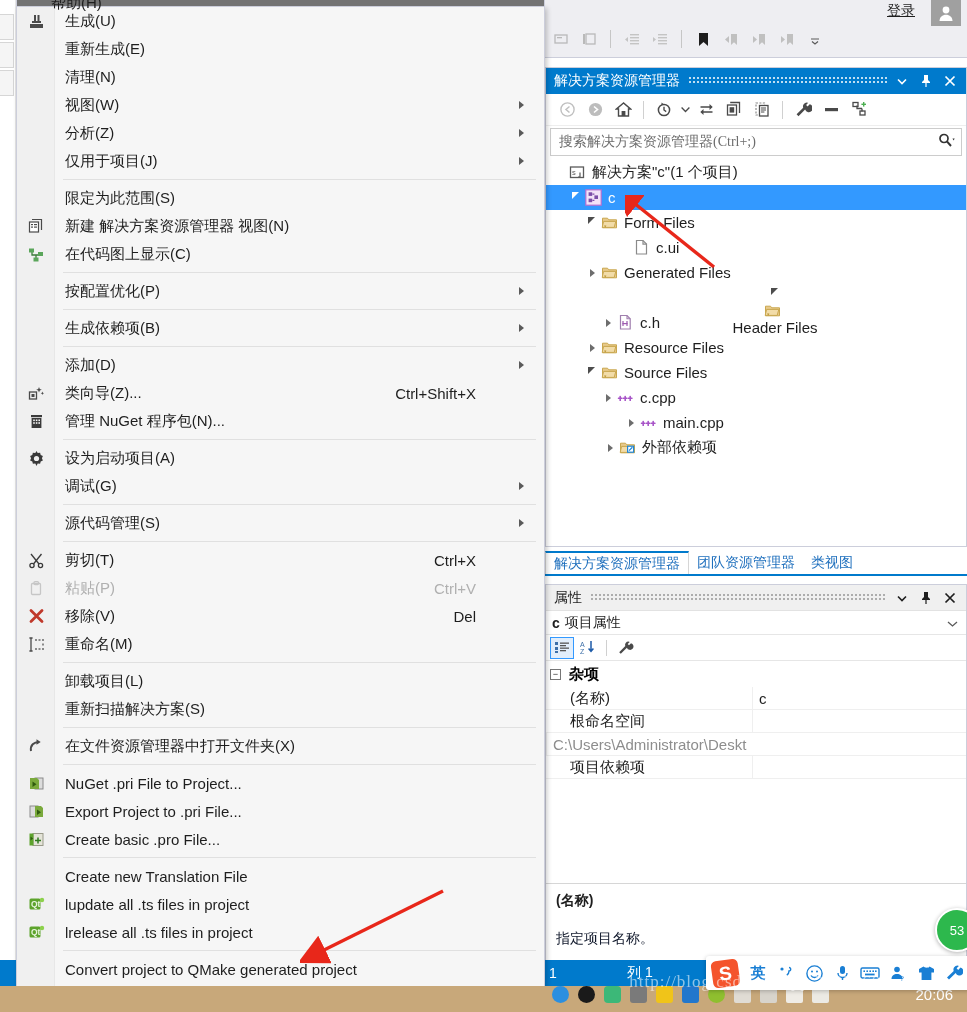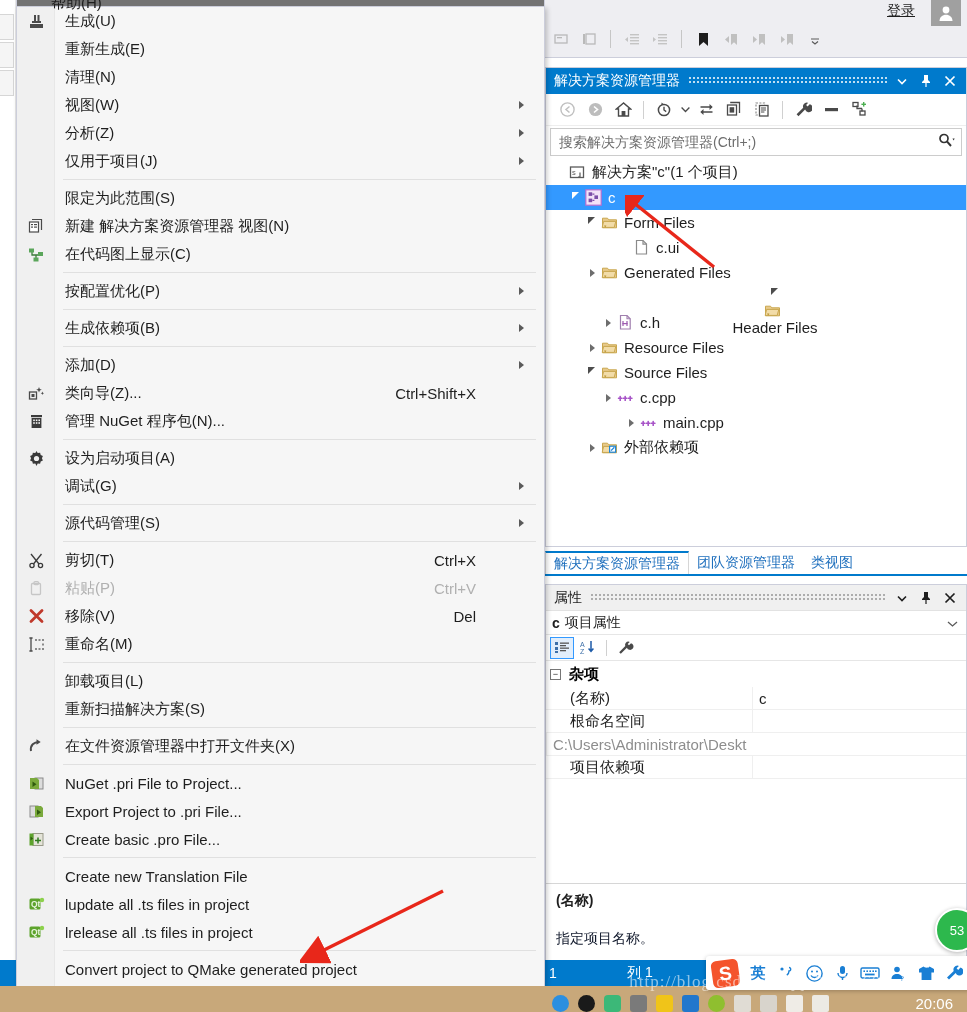--- a/index.html
+++ b/index.html
@@ -98,21 +98,21 @@
   .se-toolbar { height:32px; display:flex; align-items:center; padding-left:8px; gap:2px; border-bottom:1px solid #eeeeee;}
   .se-ico { width:26px; height:26px; display:flex; align-items:center; justify-content:center; cursor:pointer; }
   .se-sep { width:1px; height:18px; background:#d0d0d0; margin:0 5px; }
 
   .se-search {
     height:28px; margin:2px 4px 2px 4px; border:1px solid #cccccc; background:#ffffff;
     display:flex; align-items:center; padding:0 6px;
   }
   .se-search input {
     border:none; outline:none; flex:1; font-size:14px; color:#6d6d6d;
-    font-family:Liberation Sans, sans-serif; background:transparent;
+    font-family:Liberation Serif, serif; background:transparent;
   }
   .se-search input::placeholder { color:#6d6d6d; }
 
   .tree { padding-top:2px; font-size:15px; color:#1e1e1e; }
   .tnode { display:flex; align-items:center; height:25px; padding-left:6px; white-space:nowrap; cursor:default; }
   .tnode.selected { background:#3399ff; color:#ffffff; }
   .tw { width:16px; height:16px; display:flex; align-items:center; justify-content:center; flex:0 0 16px; }
   .tri-closed { width:0;height:0;border-left:5px solid transparent;border-top:4px solid transparent;border-bottom:4px solid transparent; border-left-color:#6d6d6d; }
   .tri-open { width:0;height:0; border-top:7px solid #4d4d4d; border-right:7px solid transparent; transform: translate(-1px,-2px) }
   .ticon { width:18px; height:18px; margin-right:6px; display:flex; align-items:center; justify-content:center; flex:0 0 18px; }
@@ -170,21 +170,21 @@
   .green-ball {
     position:absolute; right:-8px; bottom:38px; width:44px;height:44px;border-radius:50%;
     background:#2db84d; border:2px solid #fff; color:#fff; font-size:13px;
     display:flex; align-items:center; justify-content:center; z-index:61;
     box-shadow:0 1px 4px rgba(0,0,0,.3);
   }
 
   
   .taskbar {
     position:absolute; left:0; bottom:0; width:967px; height:26px;
-    background:#c8a87a; z-index:50; display:flex; align-items:flex-end; padding-left:552px; gap:9px;
+    background:#c8a87a; z-index:50; display:flex; align-items:flex-start; padding-left:552px; gap:9px;
   }
   .tb-app { width:17px;height:17px;border-radius:3px; }
   .tb-clock { position:absolute; right:14px; color:#ffffff; font-size:15px; }
 
   
   .watermark {
     position:absolute; left:545px; bottom:20px; width:430px; text-align:center;
     color:rgba(255,255,255,.55); font-size:17px; letter-spacing:1px; z-index:70;
     font-family:"Liberation Serif", serif; pointer-events:none;
   }
@@ -831,21 +831,21 @@
                 <rect x="0.8" y="8.4" width="4.8" height="1.6" rx=".6"></rect>
                 <rect x="7.4" y="6.8" width="1.6" height="5.2" rx=".6"></rect>
                 <rect x="5.8" y="8.4" width="4.8" height="1.6" rx=".6"></rect>
                 <rect x="12.4" y="6.8" width="1.6" height="5.2" rx=".6"></rect>
                 <rect x="10.8" y="8.4" width="4.8" height="1.6" rx=".6"></rect>
               </g>
             </svg>
           </span>
           <span>main.cpp</span>
         </div>
-        <div class="tnode" style="padding-left: 38px;">
+        <div class="tnode" style="padding-left: 56px;">
           <span class="tw">
             <span class="tri-closed"></span>
           </span>
           <span class="ticon">
             <svg width="17" height="17" viewBox="0 0 17 17">
               <path d="M1.5 4.2h5l1.3 1.6h7.7v8H1.5z" fill="#e8c98a" stroke="#c9a74f" stroke-width="1"></path>
               <path d="M2.6 7.4h12.2l-1.6 6H1.2z" fill="#f2dca8" stroke="#c9a74f" stroke-width="1"></path>
               <rect x="8.6" y="7.2" width="6" height="6" fill="#fff" stroke="#1f86d8" stroke-width="1.2"></rect>
               <path d="M10 11.6l3.4-3.4" stroke="#1f86d8" stroke-width="1.3"></path>
             </svg>

